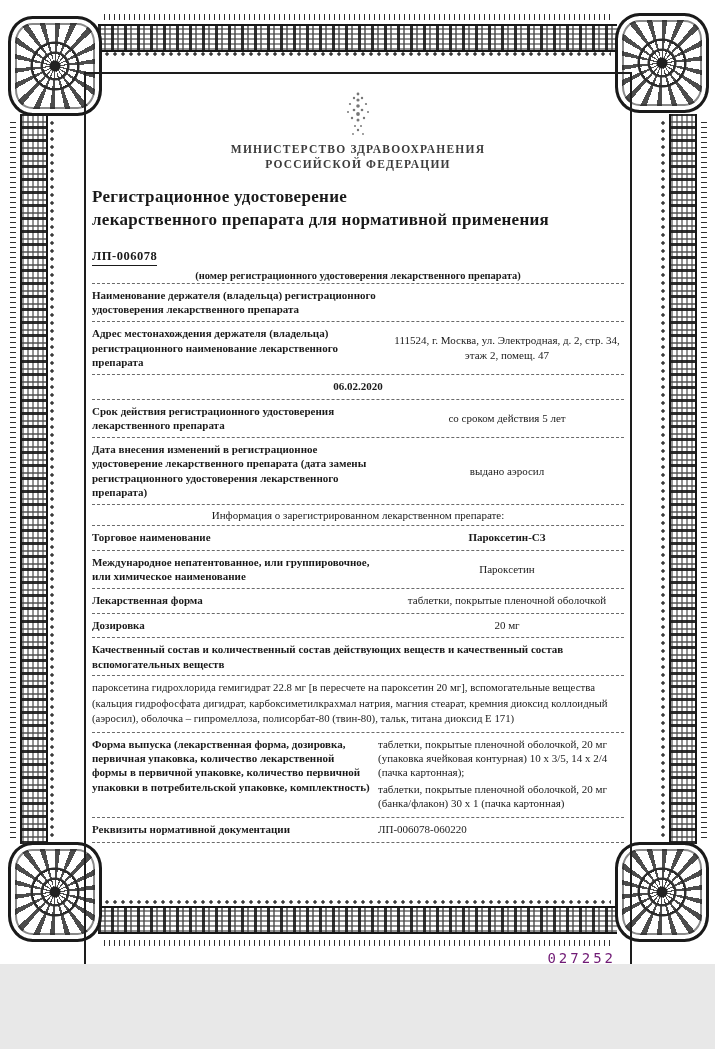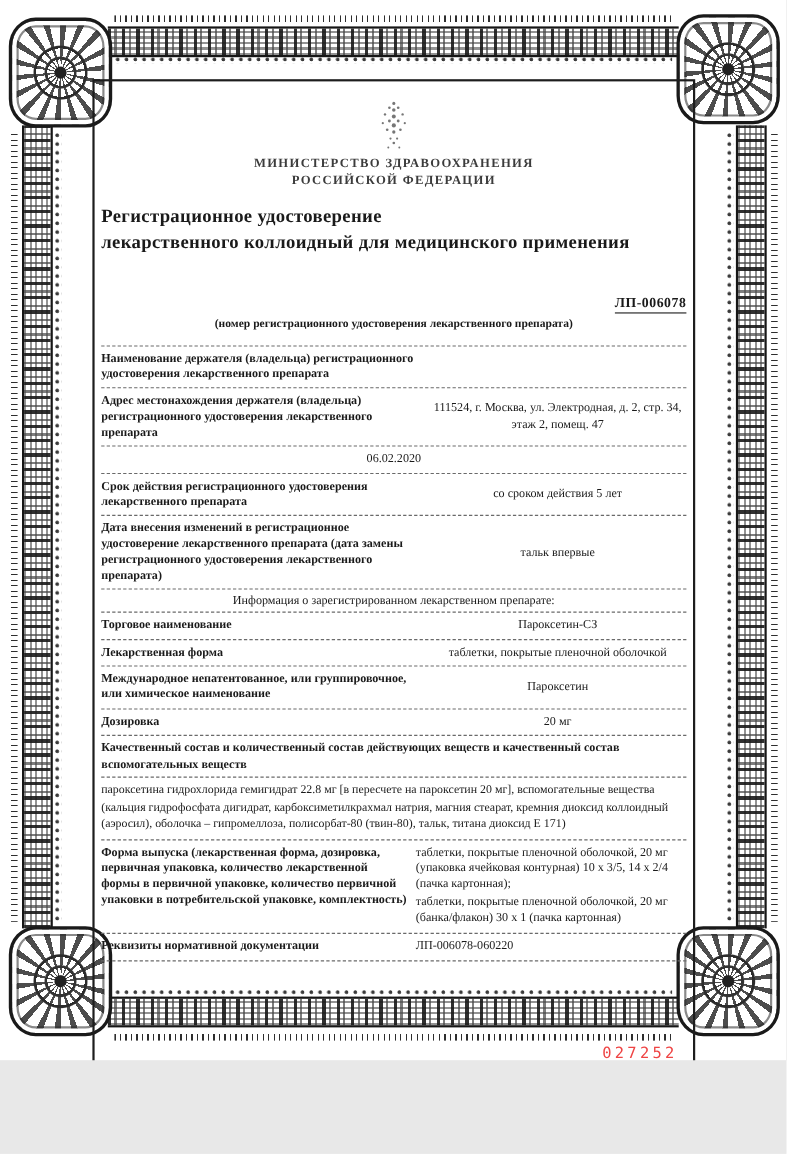--- a/index.html
+++ b/index.html
@@ -42,37 +42,37 @@
     background:radial-gradient(circle at 2px 3px,#3a3a3a 1.4px,rgba(0,0,0,0) 2px);background-size:6px 8px;}
   .scallop-v.left{left:50px}.scallop-v.right{right:48px}
 
   
   .frame{position:absolute;left:84px;top:72px;width:544px;height:896px;border:2.5px solid #1d1d1d;}
   .content{position:absolute;left:6px;right:6px;top:0;}
 
   .emblem{display:block;margin:16px auto 4px auto;opacity:.8;}
   .ministry{text-align:center;font-size:11.5px;font-weight:bold;letter-spacing:1.2px;color:#3c3c3c;line-height:1.3;}
   .doc-title{text-align:left;font-size:17px;font-weight:bold;margin-top:14px;line-height:1.35;letter-spacing:.3px;}
-  .reg-num-wrap{text-align:right;margin-top:34px;}
+  .reg-num-wrap{text-align:left;margin-top:14px;}
   .reg-num{display:inline-block;font-size:12.5px;font-weight:bold;border-bottom:1.5px solid #1a1a1a;padding-bottom:1px;letter-spacing:.5px;}
   .reg-num-caption{text-align:center;font-size:10.5px;font-weight:bold;margin-top:4px;}
 
-  .tbl{margin-top:14px;border-top:1px dashed #6a6a6a;}
+  .tbl{margin-top:2px;border-top:1px dashed #6a6a6a;}
   .row{display:flex;border-bottom:1px dashed #6a6a6a;padding:4px 0 5px 0;}
   .row .lbl{flex:0 0 292px;font-size:11px;font-weight:bold;line-height:1.3;padding-right:6px;}
   .row .val{flex:1;font-size:11px;line-height:1.3;text-align:center;align-self:center;padding:0 2px;}
-  .row .val.bold{font-weight:normal;}
+  .row .val.bold{font-weight:bold;}
   .row .val.left{text-align:left;align-self:flex-start;}
   .row .val p{margin:0 0 2px 0;}
   .heading-row{border-bottom:1px dashed #6a6a6a;text-align:center;font-size:11px;padding:4px 0;}
   .comp-head{border-bottom:1px dashed #6a6a6a;font-size:11px;font-weight:bold;line-height:1.35;padding:4px 0;}
   .comp-text{border-bottom:1px dashed #6a6a6a;font-size:10.8px;line-height:1.4;padding:4px 0 6px 0;}
 
   .serial{position:absolute;right:14px;bottom:4px;font-family:"DejaVu Sans Mono",monospace;
-          font-size:14px;letter-spacing:3px;color:#ef4444;}
+          font-size:14px;letter-spacing:3px;color:#701a75;}
 </style>
 </head>
 <body>
 
 <div class="page">
 
   <div class="ticks-h top"></div>
   <div class="band-h top"></div>
   <div class="scallop-h top"></div>
   <div class="ticks-h bottom"></div>
@@ -117,62 +117,62 @@
         </g>
       </svg>
 
       <div class="ministry">
         <div>МИНИСТЕРСТВО ЗДРАВООХРАНЕНИЯ</div>
         <div>РОССИЙСКОЙ ФЕДЕРАЦИИ</div>
       </div>
 
       <div class="doc-title">
         <div>Регистрационное удостоверение</div>
-        <div>лекарственного коллоидный для медицинского применения</div>
+        <div>лекарственного препарата для нормативной применения</div>
       </div>
 
       <div class="reg-num-wrap">
         <span class="reg-num">ЛП-006078</span>
       </div>
       <div class="reg-num-caption">(номер регистрационного удостоверения лекарственного препарата)</div>
 
       <div class="tbl">
 
         <div class="row">
           <div class="lbl">Наименование держателя (владельца) регистрационного удостоверения лекарственного препарата</div>
         </div>
         <div class="row">
-          <div class="lbl">Адрес местонахождения держателя (владельца) регистрационного удостоверения лекарственного препарата</div>
+          <div class="lbl">Адрес местонахождения держателя (владельца) регистрационного наименование лекарственного препарата</div>
           <div class="val">111524, г. Москва, ул. Электродная, д. 2, стр. 34, этаж 2, помещ. 47</div>
         </div>
         <div class="row">
           <div class="val bold">06.02.2020</div>
         </div>
         <div class="row">
           <div class="lbl">Срок действия регистрационного удостоверения лекарственного препарата</div>
           <div class="val">со сроком действия 5 лет</div>
         </div>
         <div class="row">
           <div class="lbl">Дата внесения изменений в регистрационное удостоверение лекарственного препарата (дата замены регистрационного удостоверения лекарственного препарата)</div>
-          <div class="val">тальк впервые</div>
+          <div class="val">выдано аэросил</div>
         </div>
 
         <div class="heading-row">Информация о зарегистрированном лекарственном препарате:</div>
 
         <div class="row">
           <div class="lbl">Торговое наименование</div>
           <div class="val bold">Пароксетин-СЗ</div>
         </div>
         <div class="row">
+          <div class="lbl">Международное непатентованное, или группировочное, или химическое наименование</div>
+          <div class="val">Пароксетин</div>
+        </div>
+        <div class="row">
           <div class="lbl">Лекарственная форма</div>
           <div class="val">таблетки, покрытые пленочной оболочкой</div>
-        </div>
-        <div class="row">
-          <div class="lbl">Международное непатентованное, или группировочное, или химическое наименование</div>
-          <div class="val">Пароксетин</div>
         </div>
         <div class="row">
           <div class="lbl">Дозировка</div>
           <div class="val">20 мг</div>
         </div>
 
         <div class="comp-head">Качественный состав и количественный состав действующих веществ и качественный состав вспомогательных веществ</div>
         <div class="comp-text">пароксетина гидрохлорида гемигидрат 22.8 мг [в пересчете на пароксетин 20 мг], вспомогательные вещества (кальция гидрофосфата дигидрат, карбоксиметилкрахмал натрия, магния стеарат, кремния диоксид коллоидный (аэросил), оболочка – гипромеллоза, полисорбат-80 (твин-80), тальк, титана диоксид Е 171)</div>
 
         <div class="row">

